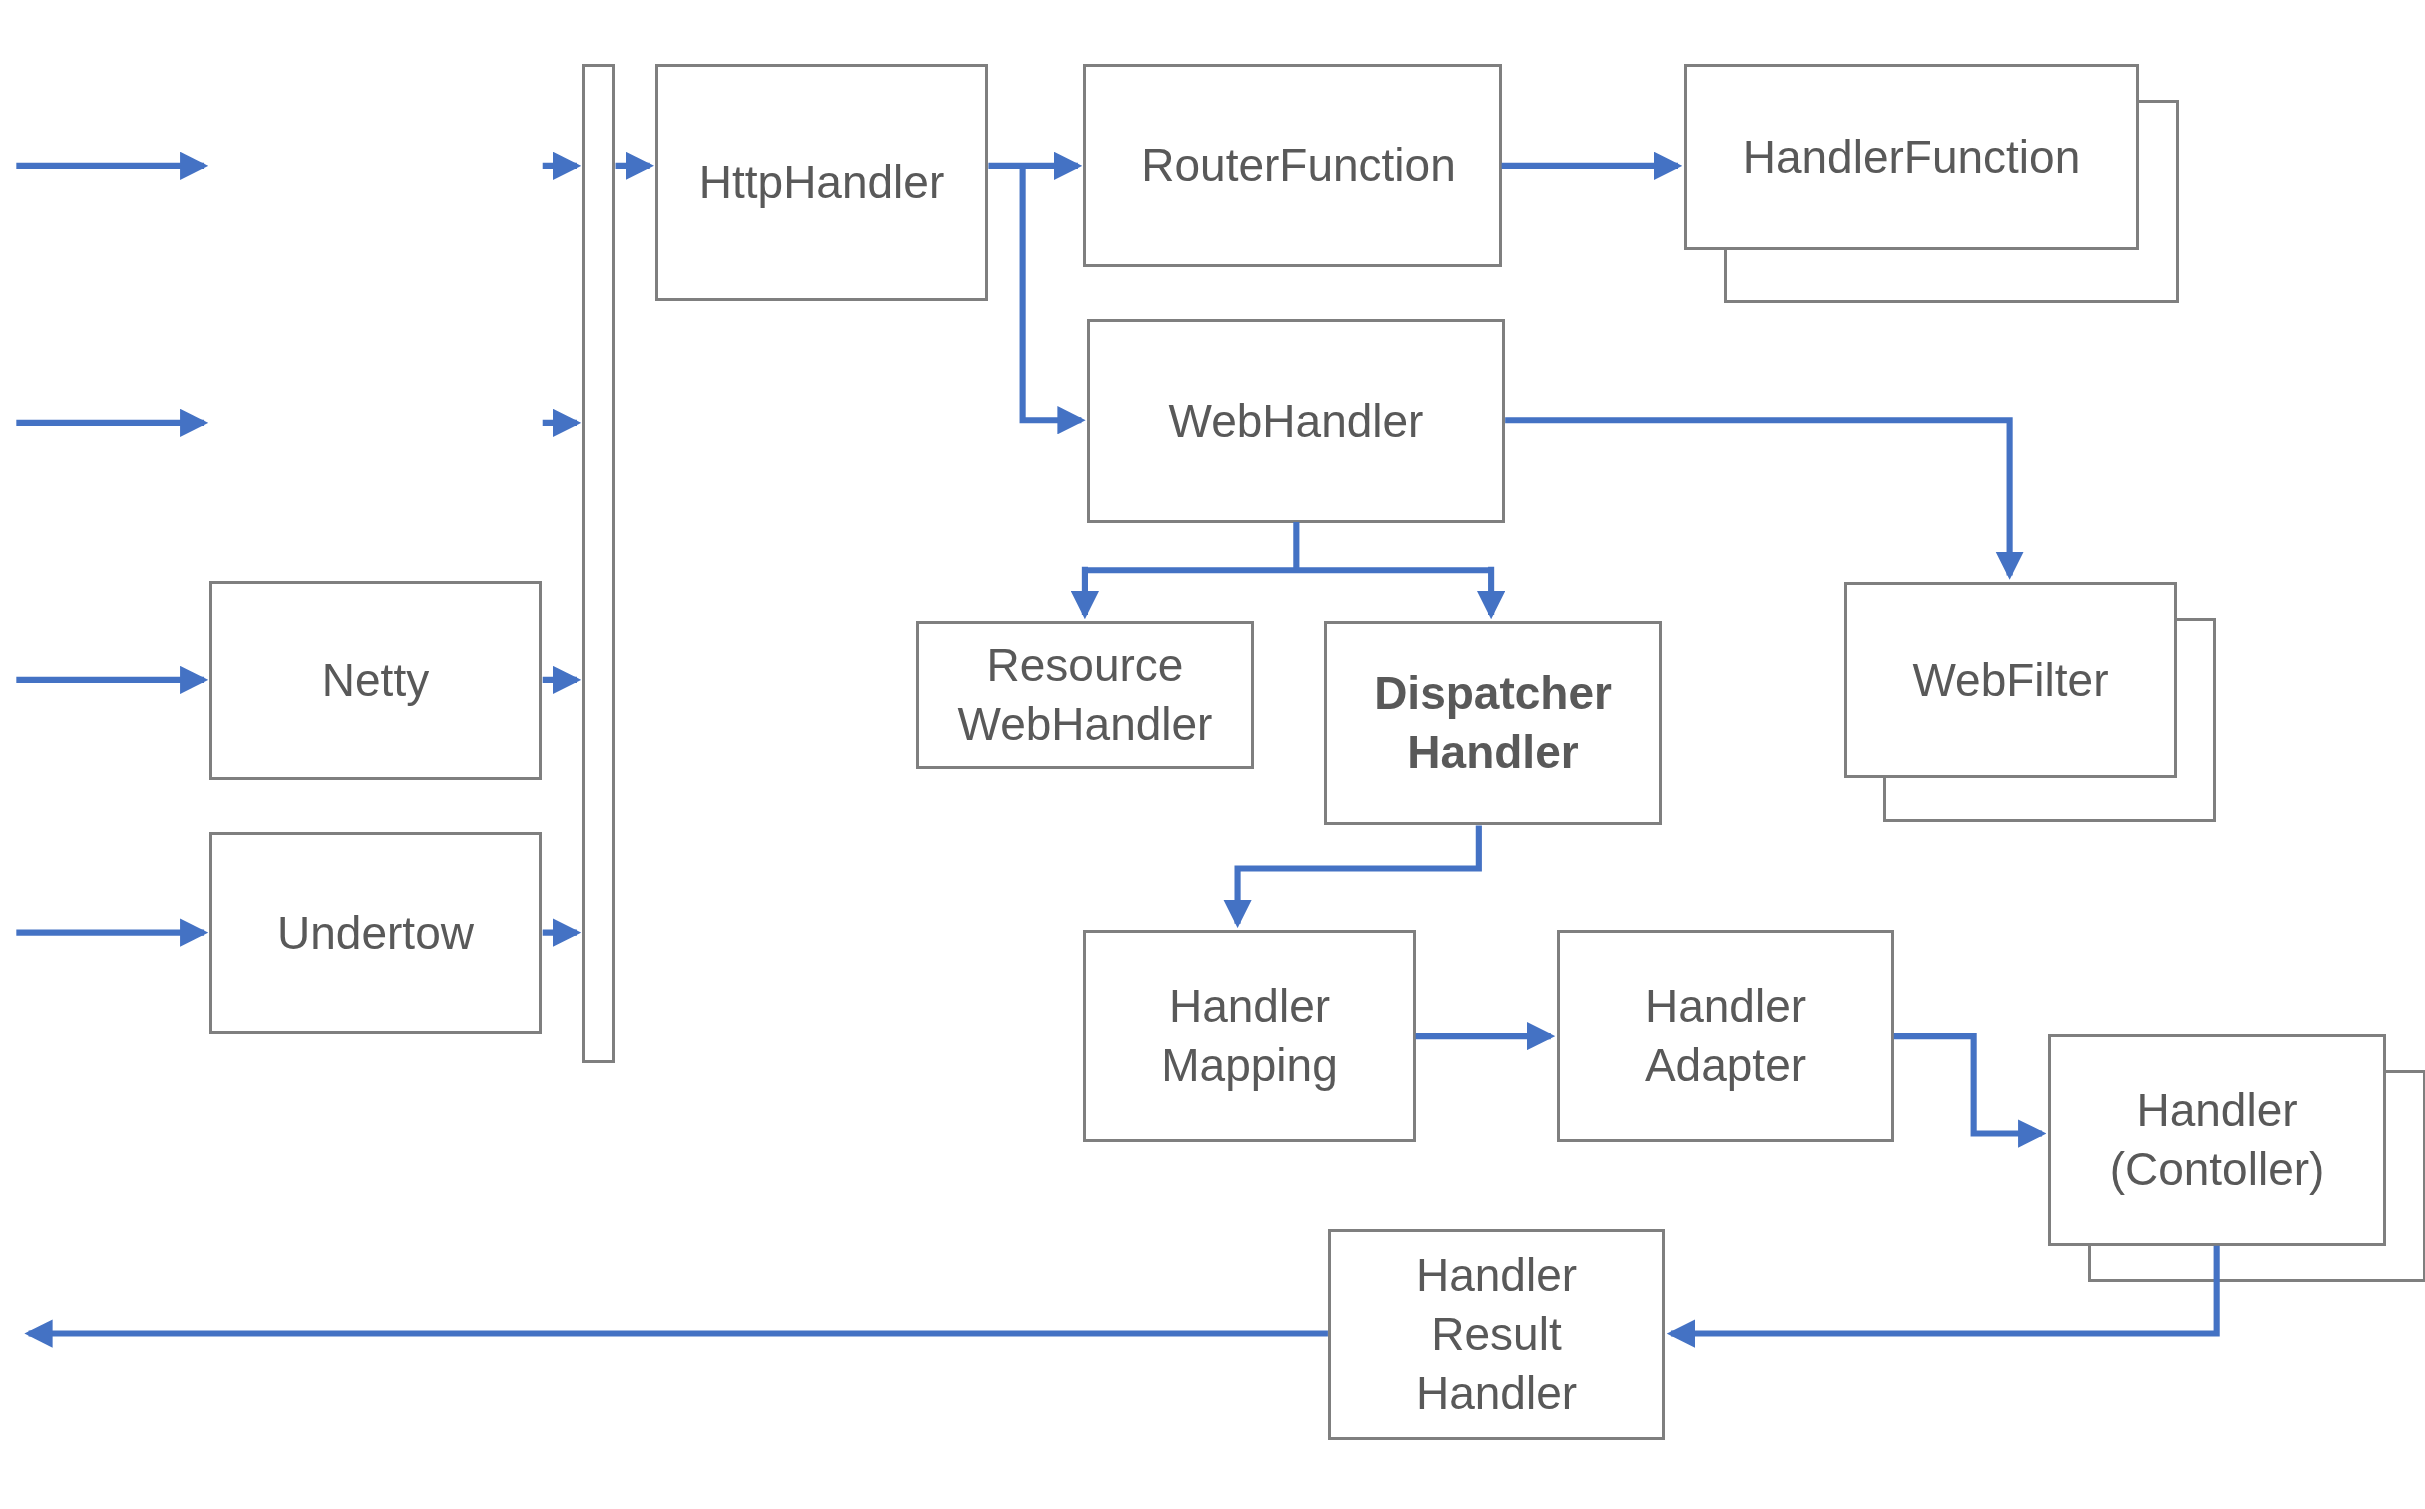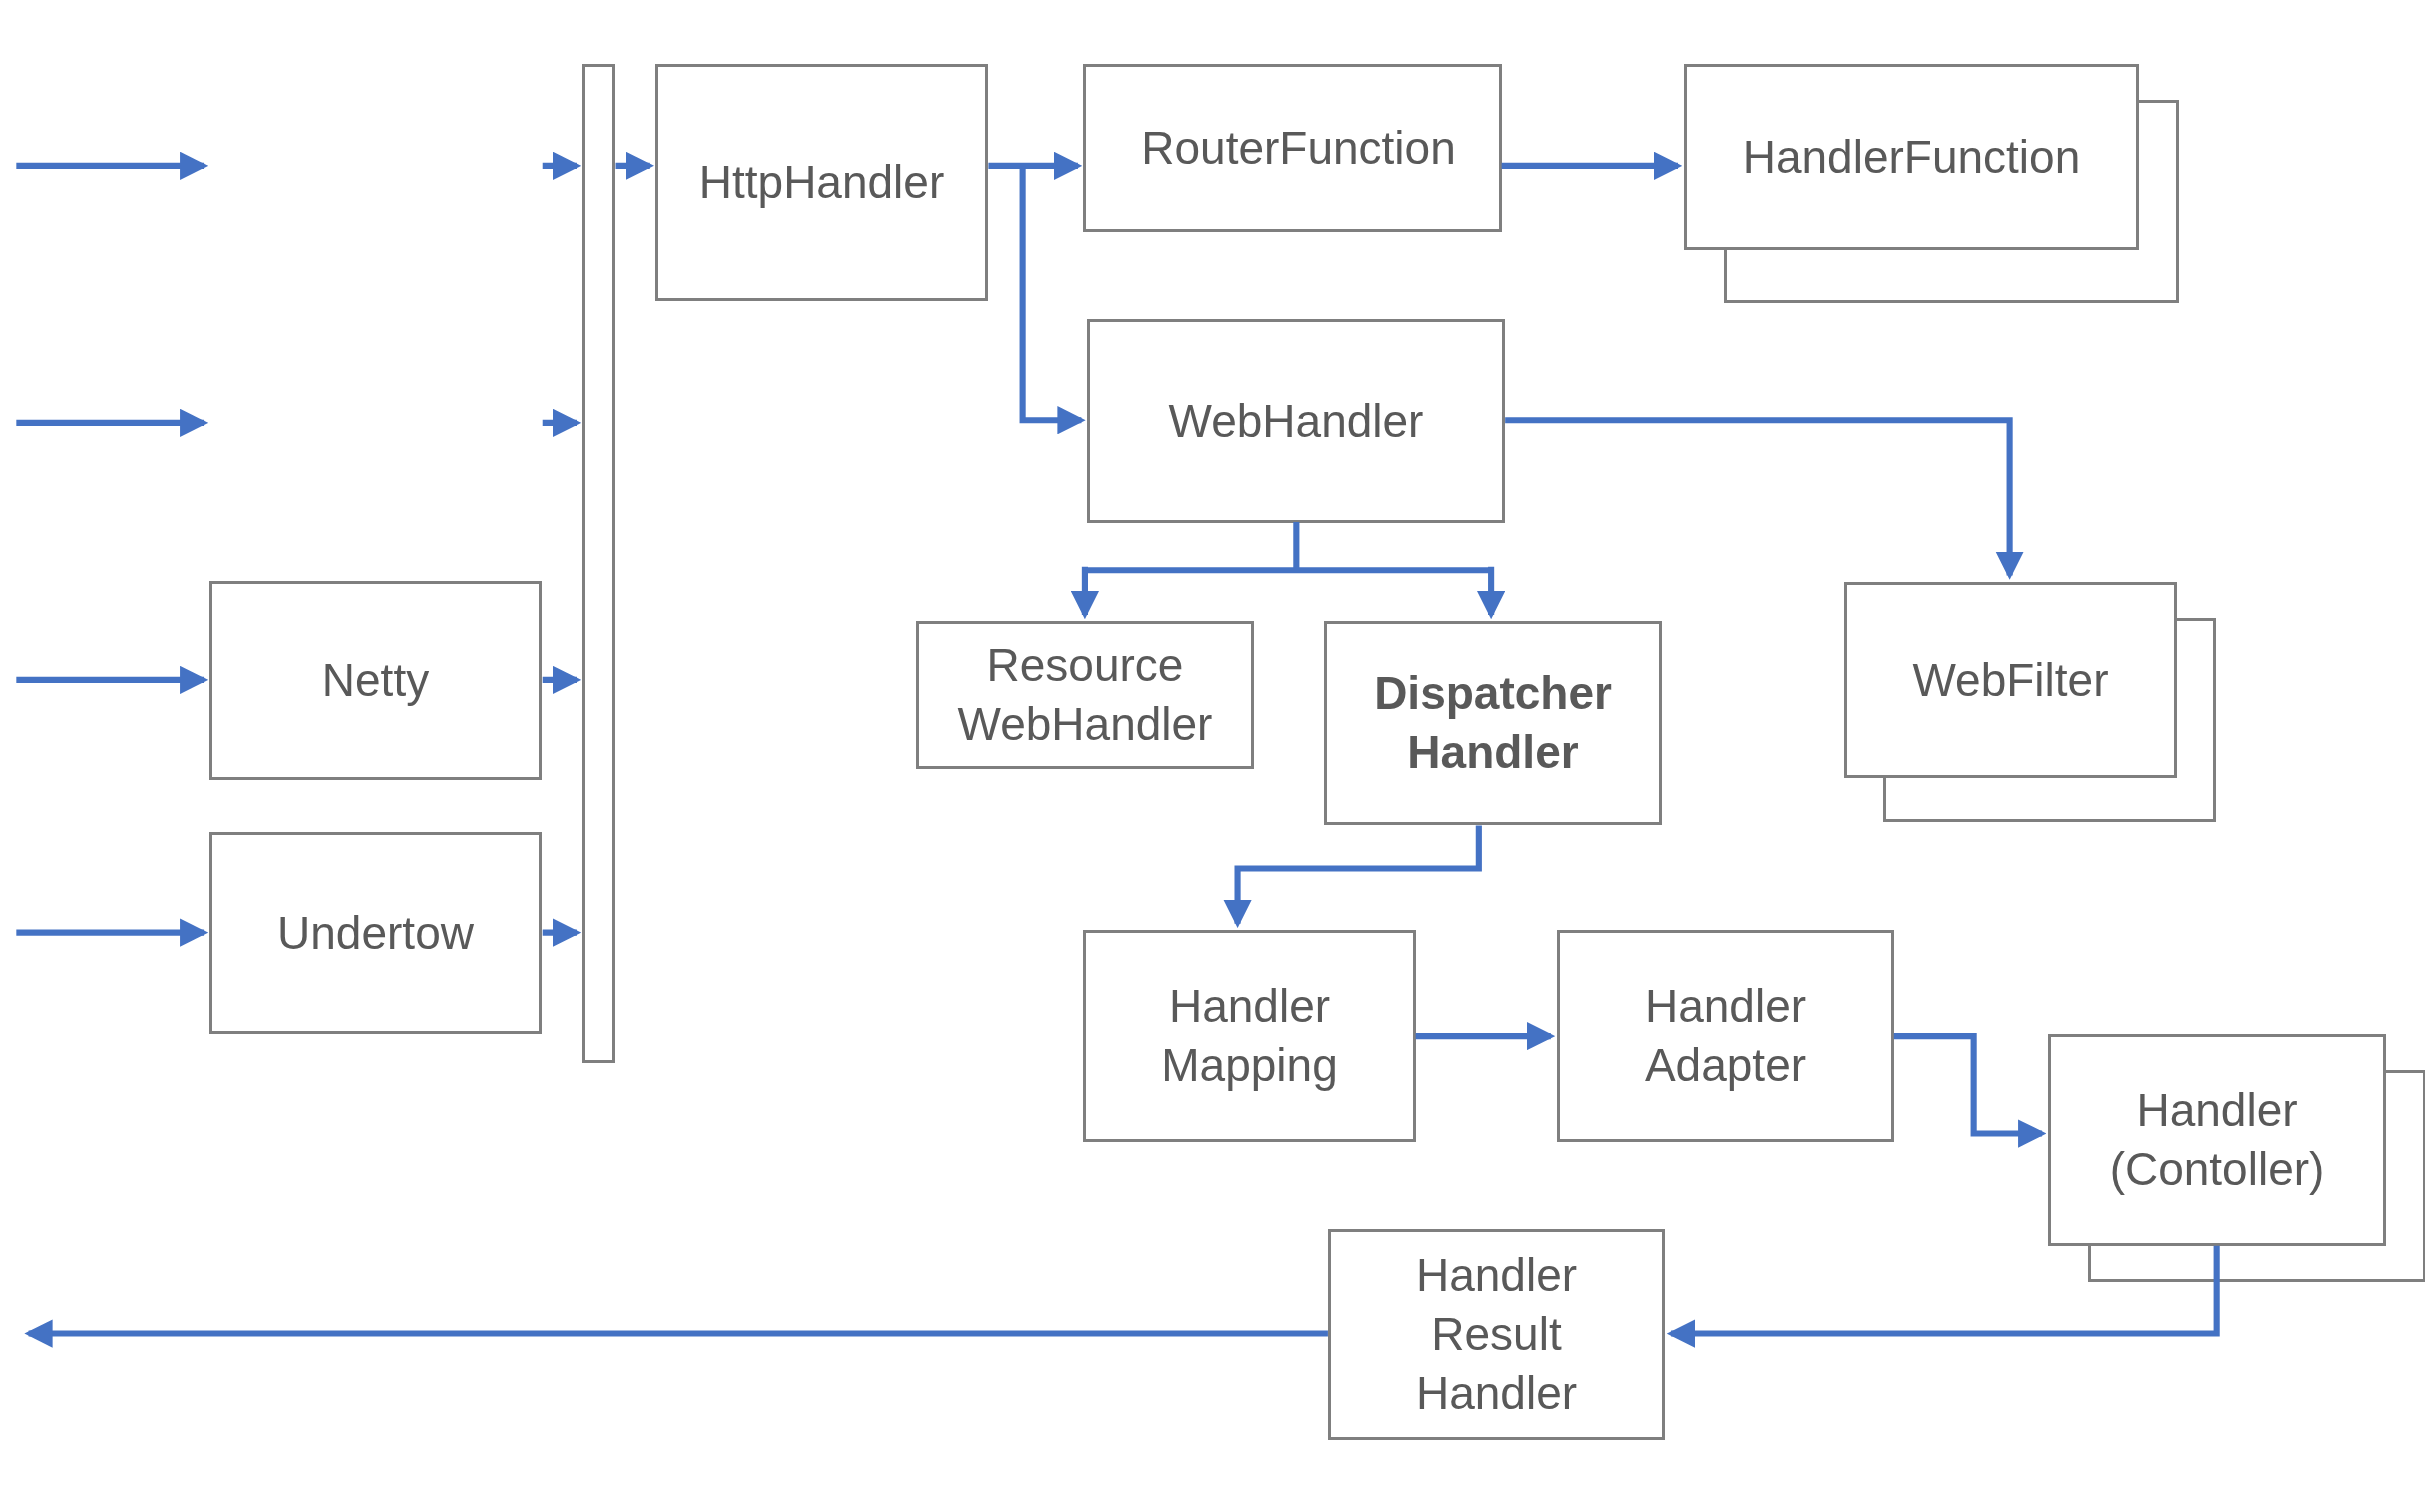--- a/index.html
+++ b/index.html
@@ -48,21 +48,21 @@
   }
   svg.wires marker path { fill: var(--arrow); }
 
   
   .servlet      { left: 209px;  top: 64px;   width: 333px; height: 203px; }
   .tomcat       { left: 209px;  top: 325px;  width: 333px; height: 197px; }
   .netty        { left: 209px;  top: 581px;  width: 333px; height: 199px; }
   .undertow     { left: 209px;  top: 832px;  width: 333px; height: 202px; }
   .vbar         { left: 582px;  top: 64px;   width: 33px;  height: 999px; }
   .http         { left: 655px;  top: 64px;   width: 333px; height: 237px; }
-  .router       { left: 1083px; top: 64px;   width: 419px; height: 168px; padding-left: 12px; }
+  .router       { left: 1083px; top: 64px;   width: 419px; height: 203px; padding-left: 12px; }
   .handlerfn    { left: 1684px; top: 64px;   width: 455px; height: 186px; }
   .handlerfn-b  { left: 1724px; top: 100px;  width: 455px; height: 203px; }
   .webhandler   { left: 1087px; top: 319px;  width: 418px; height: 204px; }
   .resource     { left: 916px; top: 621px;  width: 338px; height: 148px; }
   .dispatcher   { left: 1324px; top: 621px;  width: 338px; height: 204px; font-weight: bold; }
   .webfilter    { left: 1844px; top: 582px;  width: 333px; height: 196px; }
   .webfilter-b  { left: 1883px; top: 618px;  width: 333px; height: 204px; }
   .mapping      { left: 1083px; top: 930px; width: 333px; height: 212px; }
   .adapter      { left: 1557px; top: 930px; width: 337px; height: 212px; }
   .controller   { left: 2048px; top: 1034px; width: 338px; height: 212px; }

